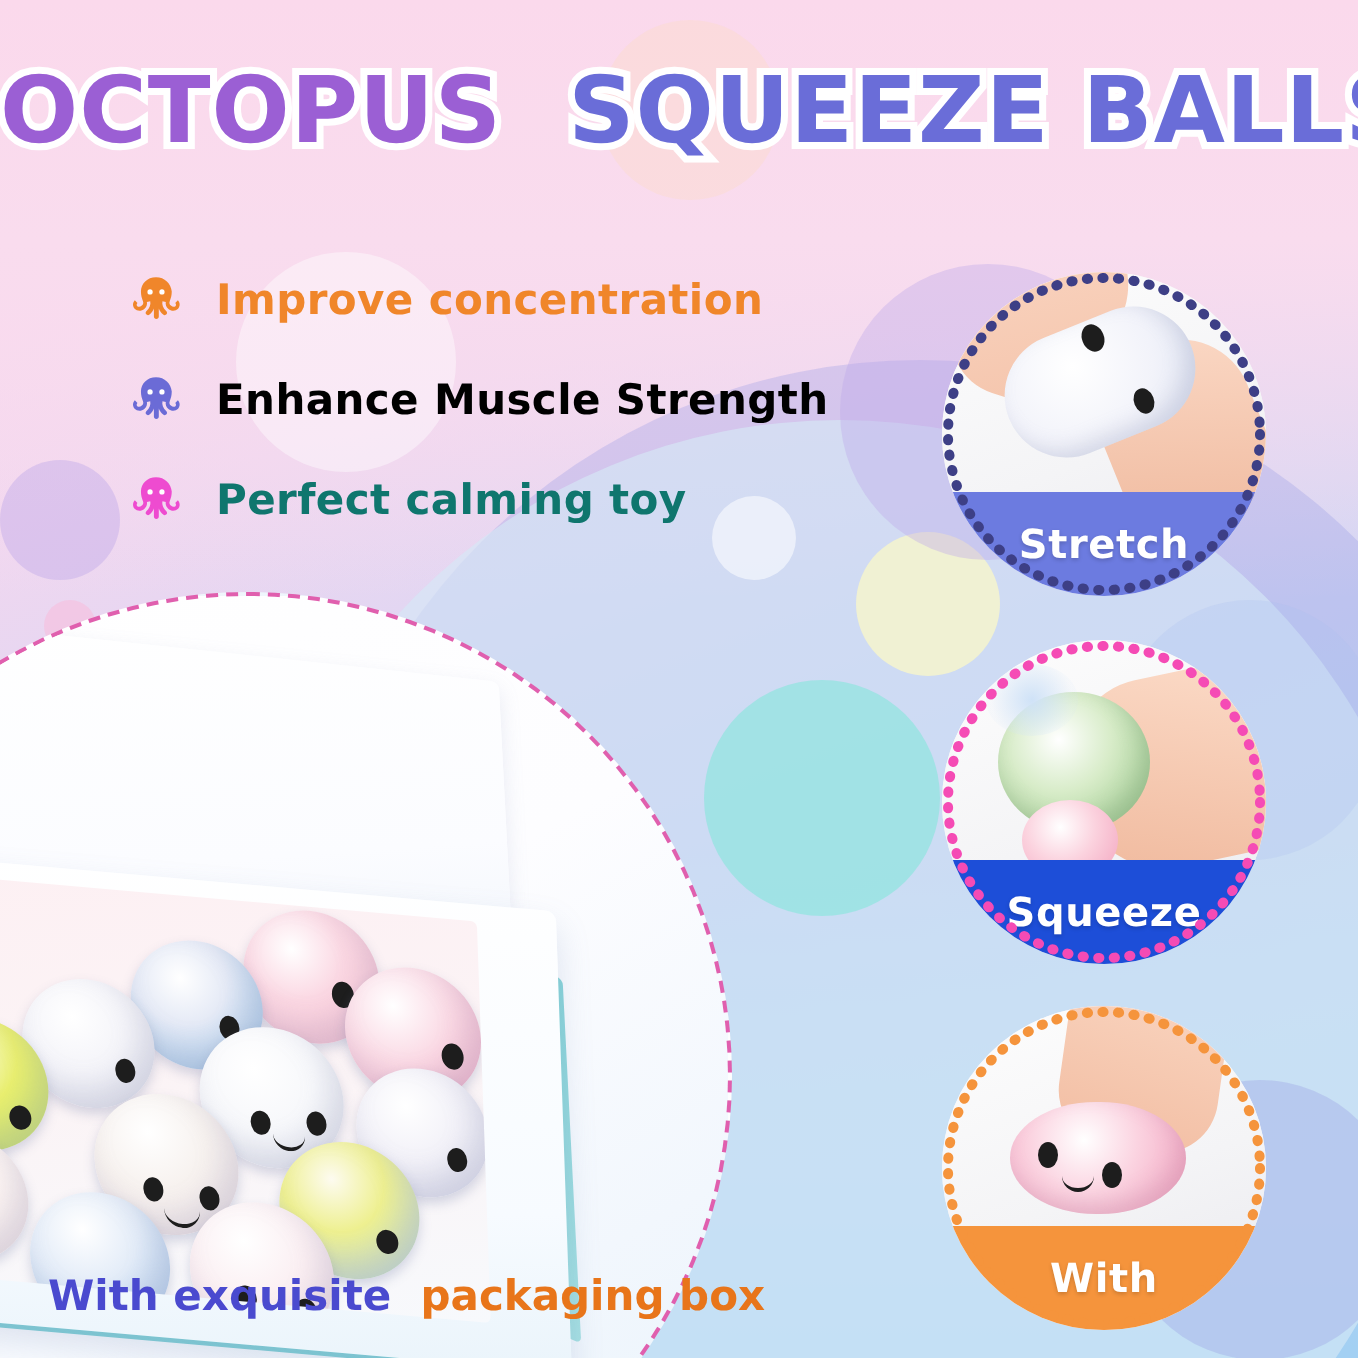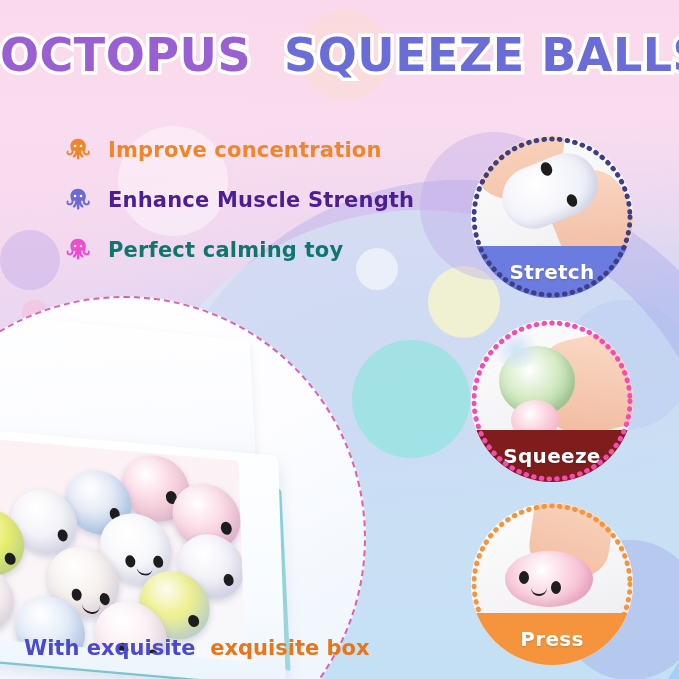--- a/index.html
+++ b/index.html
@@ -63,21 +63,21 @@
     display:flex;flex-direction:column;gap:22px;
   }
   .bullet{display:flex;align-items:center;gap:16px;}
   .oct-ico{width:28px;height:28px;flex:0 0 28px;display:block;}
   .bullet-txt{
     font-size:21px;font-weight:bold;
     font-family:"DejaVu Sans",sans-serif;
     letter-spacing:.2px;white-space:nowrap;
   }
   .c-orange{color:#f0862a;}
-  .c-blue{color:#4c1d95;}
+  .c-blue{color:#000000;}
   .c-magenta{color:#0f766e;}
 
   
   .product-circle{
     position:absolute;
     left:-118px;top:296px;
     width:480px;height:480px;
     border-radius:50%;
     border:2px dashed #e05fae;
     overflow:hidden;
@@ -292,21 +292,21 @@
           <div class="eye" style="left:22px;top:42px;width:11px;height:13px;"></div>
           <div class="eye" style="left:52px;top:46px;width:11px;height:13px;"></div>
           <div class="mouth" style="left:34px;top:58px;width:18px;height:8px;"></div>
         </div>
       </div>
     </div>
   </div>
 
   <div class="caption">
     <span class="cap-a">With exquisite</span>
-    <span>&nbsp;</span><span class="cap-b">exquisite box</span>
+    <span>&nbsp;</span><span class="cap-b">packaging box</span>
   </div>
 
   <div class="feature" style="left:471px;top:136px;">
     <div class="photo">
       <div class="hand" style="left:10px;top:-34px;width:80px;height:100px;background:linear-gradient(150deg,#fbd9c6,#f4c3aa);border-radius:40px 40px 30px 30px;transform:rotate(18deg);"></div>
       <div class="hand" style="left:82px;top:34px;width:78px;height:96px;background:linear-gradient(200deg,#fbd9c6,#efb89c);border-radius:36px 36px 30px 30px;transform:rotate(-22deg);"></div>
       <div class="tex" style="left:30px;top:24px;width:98px;height:62px;border-radius:50px;transform:rotate(-22deg);background:radial-gradient(circle at 40% 30%,#ffffff 0%,#f2f3fa 55%,#dfe4f2 100%);box-shadow:inset -4px -5px 10px rgba(150,155,190,.3);"></div>
       <div class="eye" style="left:70px;top:26px;width:11px;height:14px;transform:rotate(-22deg);"></div>
       <div class="eye" style="left:96px;top:58px;width:10px;height:13px;transform:rotate(-22deg);"></div>
     </div>
@@ -318,37 +318,37 @@
     </svg>
   </div>
 
   <div class="feature" style="left:471px;top:320px;">
     <div class="photo">
       <div class="hand" style="left:66px;top:16px;width:110px;height:96px;background:linear-gradient(200deg,#fcdcc9,#f0b99d);border-radius:40px 10px 10px 44px;transform:rotate(-12deg);"></div>
       <div class="tex" style="left:28px;top:26px;width:76px;height:70px;background:radial-gradient(circle at 40% 34%,#ffffff 0%,#d8ecc9 40%,#8ec27e 100%);box-shadow:inset -4px -5px 10px rgba(120,150,120,.3);"></div>
       <div class="tex" style="left:22px;top:12px;width:46px;height:36px;background:radial-gradient(circle,#cfe2f7 0%,rgba(207,226,247,.1) 70%);"></div>
       <div class="tex" style="left:40px;top:80px;width:48px;height:40px;background:radial-gradient(circle at 40% 34%,#ffffff 0%,#fbd2de 45%,#f2a2bd 100%);"></div>
     </div>
-    <div class="banner" style="background:#7f1d1d;">
+    <div class="banner" style="background:#1d4ed8;">
       <span>Squeeze</span>
     </div>
     <svg class="ring" viewBox="0 0 162 162">
       <circle cx="81" cy="81" r="78" fill="none" stroke="#f54bb5" stroke-width="5" stroke-linecap="round" stroke-dasharray="0.6 7.2"></circle>
     </svg>
   </div>
 
   <div class="feature" style="left:471px;top:503px;">
     <div class="photo">
       <div class="hand" style="left:62px;top:-38px;width:80px;height:110px;background:linear-gradient(190deg,#fcdcc9,#f2bda2);border-radius:34px 34px 28px 28px;transform:rotate(8deg);"></div>
       <div class="tex" style="left:34px;top:48px;width:88px;height:56px;border-radius:46px/30px;background:radial-gradient(circle at 42% 34%,#ffffff 0%,#fbd4e1 42%,#f19fbd 100%);box-shadow:inset -4px -5px 10px rgba(190,130,160,.3);"></div>
       <div class="eye" style="left:48px;top:68px;width:10px;height:13px;"></div>
       <div class="eye" style="left:80px;top:78px;width:10px;height:13px;"></div>
       <div class="mouth" style="left:60px;top:84px;width:16px;height:7px;"></div>
     </div>
     <div class="banner" style="background:#f5943c;">
-      <span>Press</span>
+      <span>With</span>
     </div>
     <svg class="ring" viewBox="0 0 162 162">
       <circle cx="81" cy="81" r="78" fill="none" stroke="#f5943c" stroke-width="5" stroke-linecap="round" stroke-dasharray="0.6 7.2"></circle>
     </svg>
   </div>
 
 </div>
 
 </body></html>

